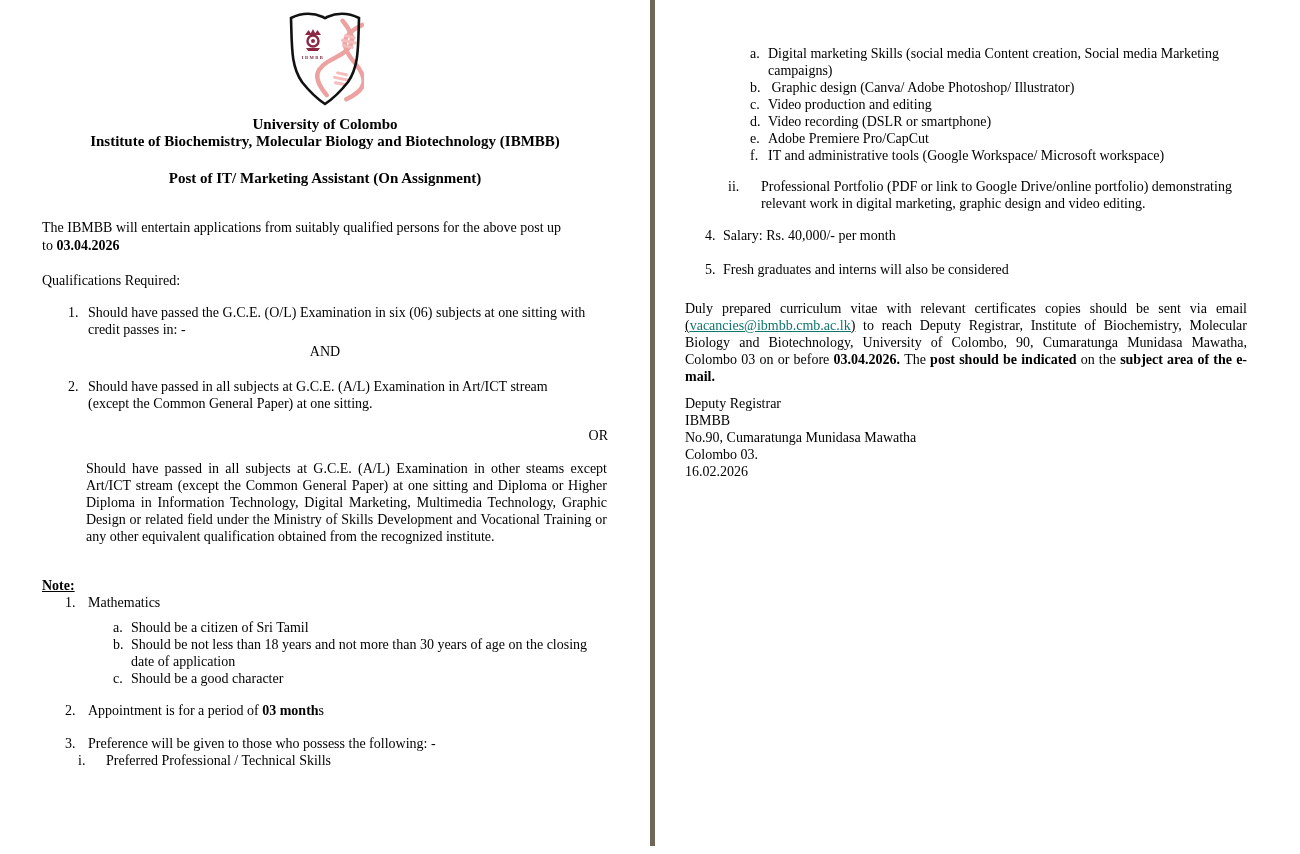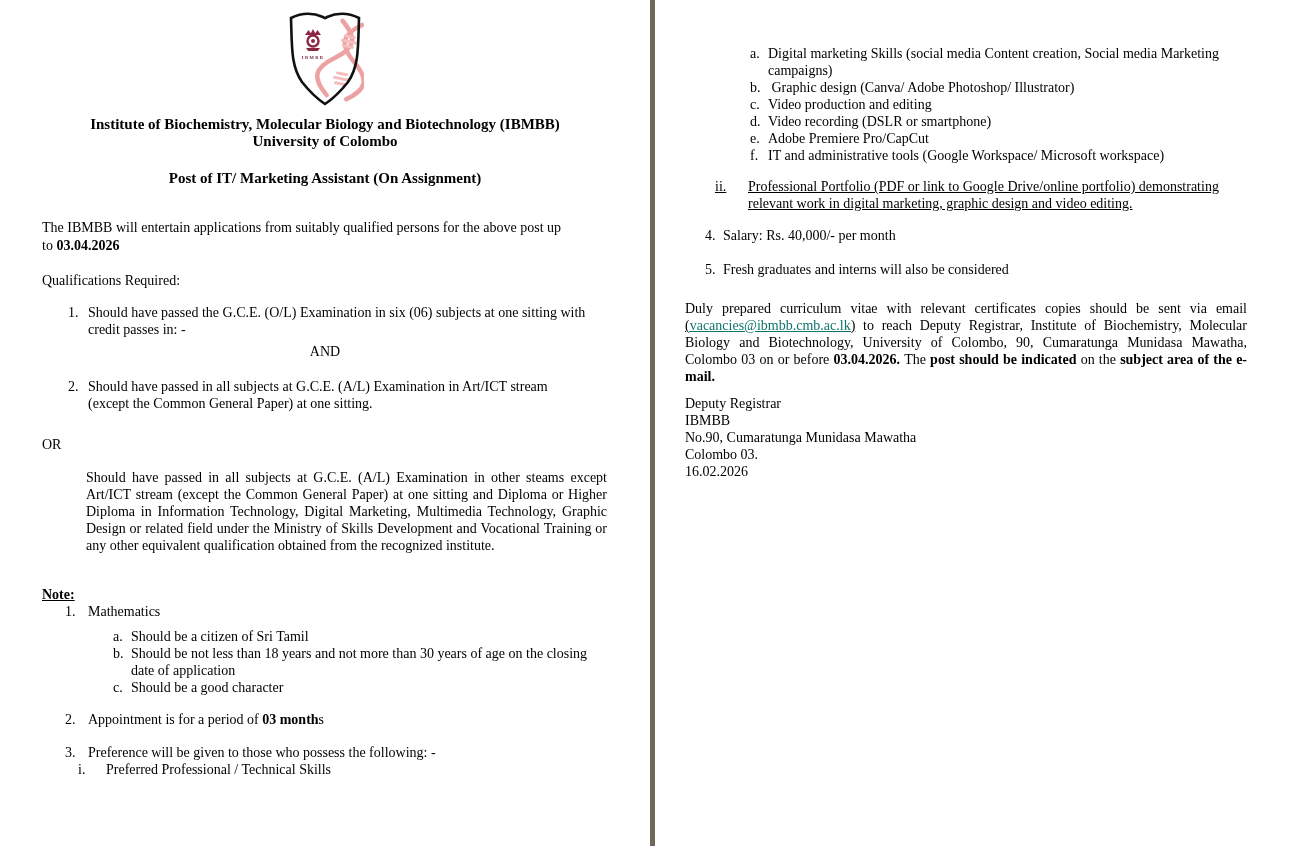--- a/index.html
+++ b/index.html
@@ -28,21 +28,21 @@
   .row { display:flex; align-items:flex-start; }
   .row .marker { flex:none; }
 
   .num-item { margin-left:26px; margin-top:15px; }
   .num-item .marker { width:20px; }
   .num-item .txt { white-space:pre-line; width:520px; }
 
   .subjects { margin-left:46px; margin-top:15px; white-space:pre-line; }
 
   .conj { text-align:center; margin-top:5px; }
-  .conj-or { text-align:left; margin-top:24px; }
+  .conj-or { text-align:right; margin-top:15px; }
 
   .or-para { margin-left:44px; margin-top:16px; width:521px; text-align:justify; }
 
   .note-heading { font-weight:bold; text-decoration:underline; margin-top:32px; }
 
   .note-num { margin-left:23px; }
   .note-num .marker { width:23px; }
 
   .abc-list { margin-top:8px; }
   .abc-row { margin-left:71px; }
@@ -53,21 +53,21 @@
   .note-item3 { margin-top:16px; }
   .sub-i { margin-left:36px; }
   .sub-i .marker { width:28px; }
 
   
   .skills-list { margin-top:45px; }
   .skill-row { margin-left:65px; }
   .skill-row .marker { width:18px; }
   .skill-row .txt { width:466px; }
 
-  .portfolio-row { margin-left:30px; margin-top:14px;text-decoration:underline; }
+  .portfolio-row { margin-left:43px; margin-top:14px; }
   .portfolio-row .marker { width:33px; }
   .portfolio-row .txt { width:484px; }
 
   .salary-row { margin-left:20px; margin-top:15px; }
   .salary-row .marker { width:18px; }
   .fresh-row  { margin-left:20px; margin-top:17px; }
   .fresh-row  .marker { width:18px; }
 
   .closing { margin-top:22px; width:562px; text-align:justify; }
   .email-group { text-decoration:underline; }
@@ -103,22 +103,22 @@
         <circle cx="27" cy="33" r="2"></circle>
         <path d="M20,40 h14 l-2.2,3 h-9.6 z"></path>
       </g>
       <text x="27" y="51" font-size="4.6" letter-spacing="1.4" text-anchor="middle" fill="#7a1f3a" font-weight="bold">IBMBB</text>
 
       <path fill="none" stroke="#111" stroke-width="2.6" d="M5,10 Q21,2 37,9 Q39,11 41,9 Q57,2 73,10 C72,40 73,58 62,74 Q51,88 39,96 Q27,88 16,74 C5,58 6,40 5,10 Z"></path>
     </svg>
   </div>
 
   <div class="org-title">
+    <div>University of Colombo</div>
     <div>Institute of Biochemistry, Molecular Biology and Biotechnology (IBMBB)</div>
-    <div>University of Colombo</div>
   </div>
 
   <div class="post-title">Post of IT/ Marketing Assistant (On Assignment)</div>
 
   <div class="intro">
     <span>The IBMBB will entertain applications from suitably qualified persons for the above post up</span><br>
     <span>to </span><b>03.04.2026</b>
   </div>
 
   <div class="section-heading">Qualifications Required:</div>

